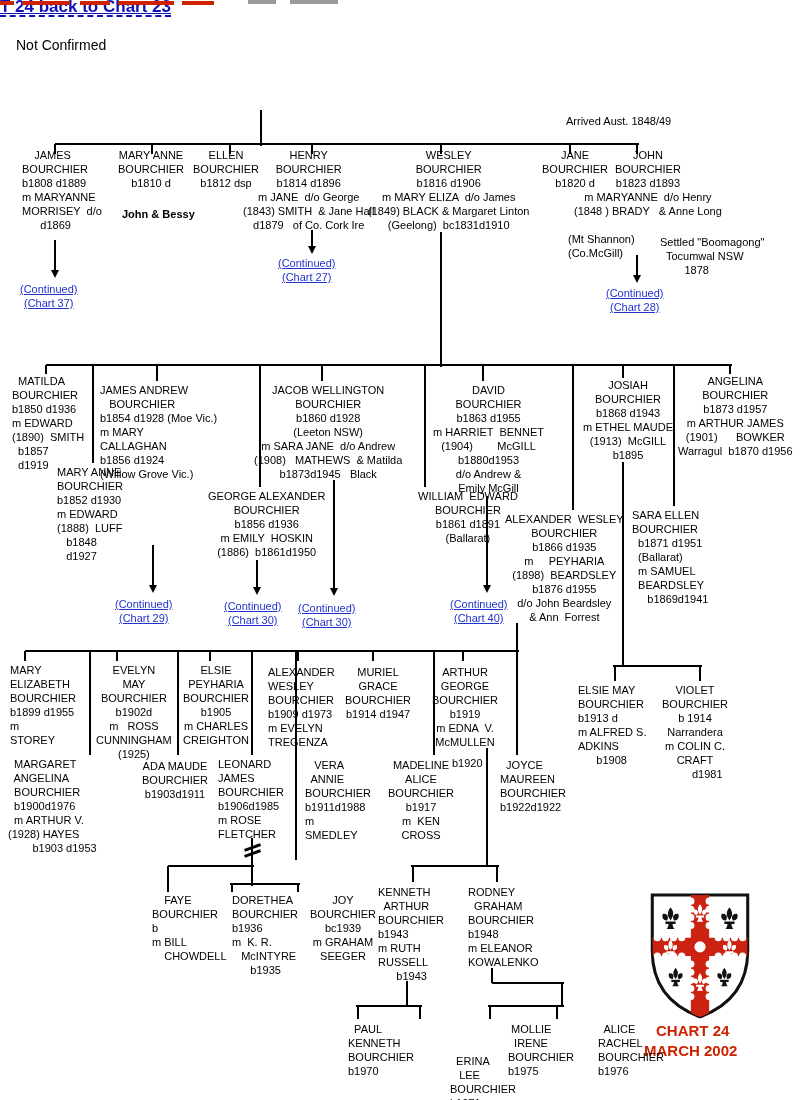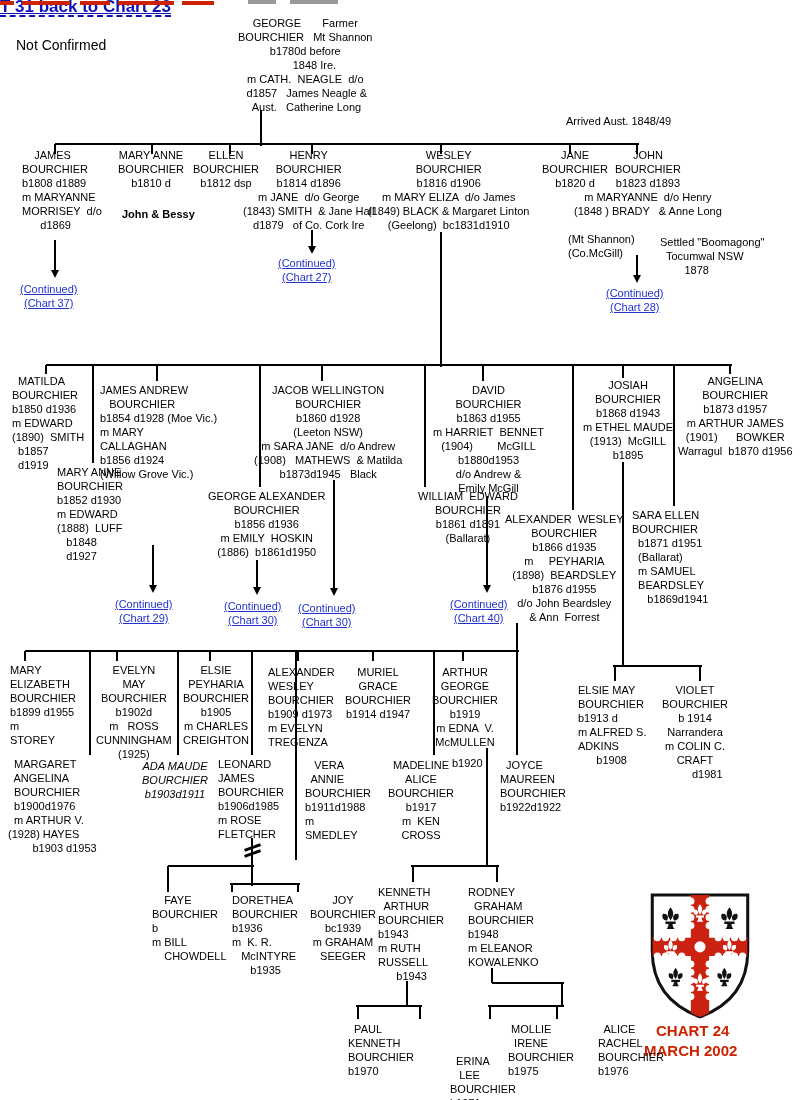--- a/index.html
+++ b/index.html
@@ -21,21 +21,21 @@
   .chart-label{position:absolute;left:656px;top:1024px;font-size:15px;font-weight:bold;color:#cc2200;}
   .date-label{position:absolute;left:644px;top:1044px;font-size:15px;font-weight:bold;color:#cc2200;}
   .dmark{position:absolute;width:17px;height:2.5px;background:#000;transform:rotate(-20deg);}
   .artifact{position:absolute;height:4px;}
   #crest{position:absolute;left:644px;top:890px;}
 </style>
 </head>
 <body>
 
 <div id="canvas">
-  <div class="title">T 31 back to Chart 23</div>
+  <div class="title">T 24 back to Chart 23</div>
   <div class="not-confirmed">Not Confirmed</div>
   <div class="arrived">Arrived Aust. 1848/49</div>
 
   <svg id="crest" width="112" height="132" viewBox="0 0 110 130">
     <defs>
       <path id="fdl" d="M0,-10 C3.5,-5.5 3.5,-2 0,3 C-3.5,-2 -3.5,-5.5 0,-10 Z
                        M-7.5,-3.5 C-2.5,-4.5 -1.5,0.5 -3.5,3 C-7.5,3.5 -9,-0.5 -7.5,-3.5 Z
                        M7.5,-3.5 C2.5,-4.5 1.5,0.5 3.5,3 C7.5,3.5 9,-0.5 7.5,-3.5 Z
                        M-5,4 L5,4 L5,6.5 L-5,6.5 Z
                        M-2,6.5 C-2,9 -3,10.5 -4,11.5 L4,11.5 C3,10.5 2,9 2,6.5 Z"></path>
@@ -90,27 +90,20 @@
       <use href="#fdl" transform="translate(55,22) scale(0.8)" fill="#ffffff"></use>
       <use href="#fdl" transform="translate(55,90) scale(0.8)" fill="#ffffff"></use>
       <use href="#fdl" transform="translate(26,57) scale(0.8)" fill="#ffffff"></use>
       <use href="#fdl" transform="translate(84,57) scale(0.8)" fill="#ffffff"></use>
       <circle cx="55" cy="56" r="5.5" fill="#ffffff"></circle>
     </g>
   </svg>
 
   <div class="chart-label">CHART 24</div>
   <div class="date-label">MARCH 2002</div>
-<div class="person center" style="left: 238px; top: 16px;">GEORGE       Farmer
-BOURCHIER   Mt Shannon
-b1780d before
-      1848 Ire.
-m CATH.  NEAGLE  d/o
- d1857   James Neagle &amp;
- Aust.   Catherine Long</div>
     <div class="person" style="left: 22px; top: 148px;">    JAMES
 BOURCHIER
 b1808 d1889
 m MARYANNE
 MORRISEY  d/o
       d1869</div>
     <div class="person center" style="left: 118px; top: 148px;">MARY ANNE
 BOURCHIER
 b1810 d</div>
     <div class="person center" style="left: 193px; top: 148px;">ELLEN
@@ -256,21 +249,21 @@
 m COLIN C.
 CRAFT
         d1981</div>
     <div class="person" style="left: 8px; top: 757px;">  MARGARET
   ANGELINA
   BOURCHIER
   b1900d1976
   m ARTHUR V.
 (1928) HAYES
         b1903 d1953</div>
-    <div class="person center" style="left: 142px; top: 759px; font-style: italic;">ADA MAUDE
+    <div class="person center" style="left: 142px; top: 759px;">ADA MAUDE
 BOURCHIER
 b1903d1911</div>
     <div class="person" style="left: 218px; top: 757px;">LEONARD
 JAMES
 BOURCHIER
 b1906d1985
 m ROSE
 FLETCHER</div>
     <div class="person" style="left: 305px; top: 758px;">   VERA
   ANNIE

